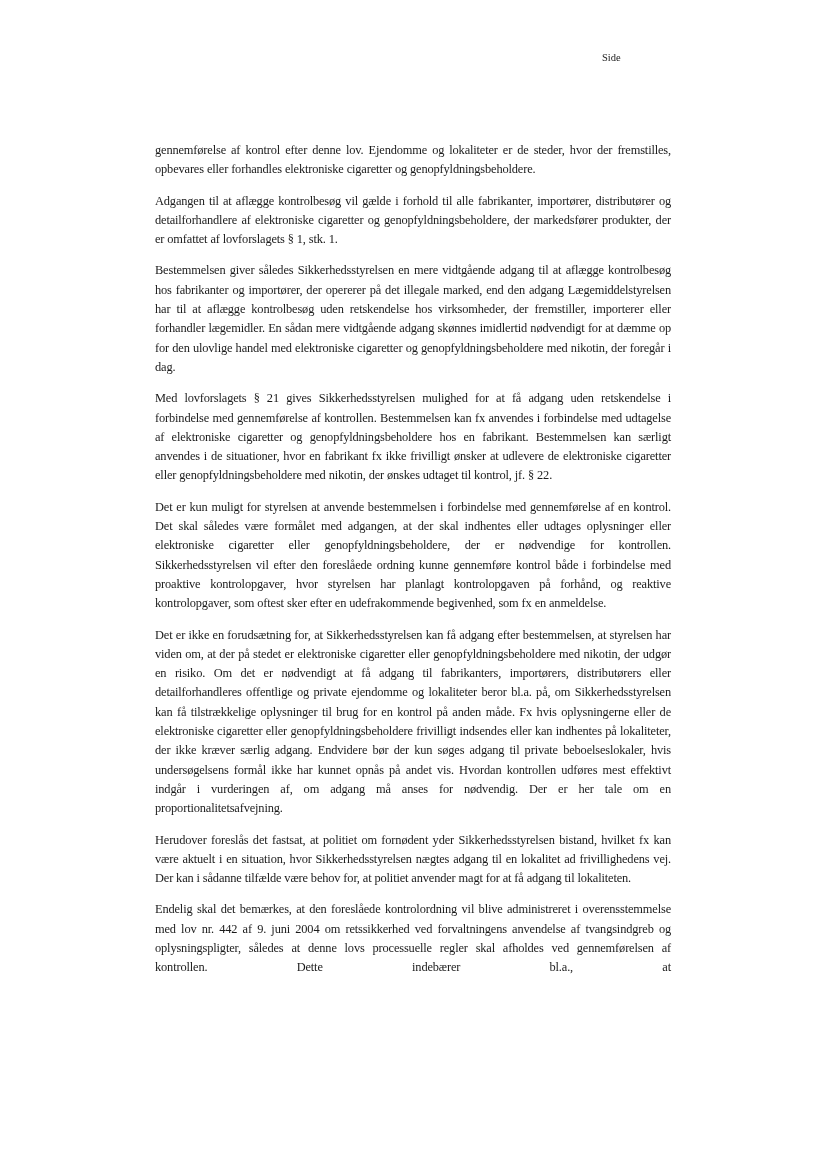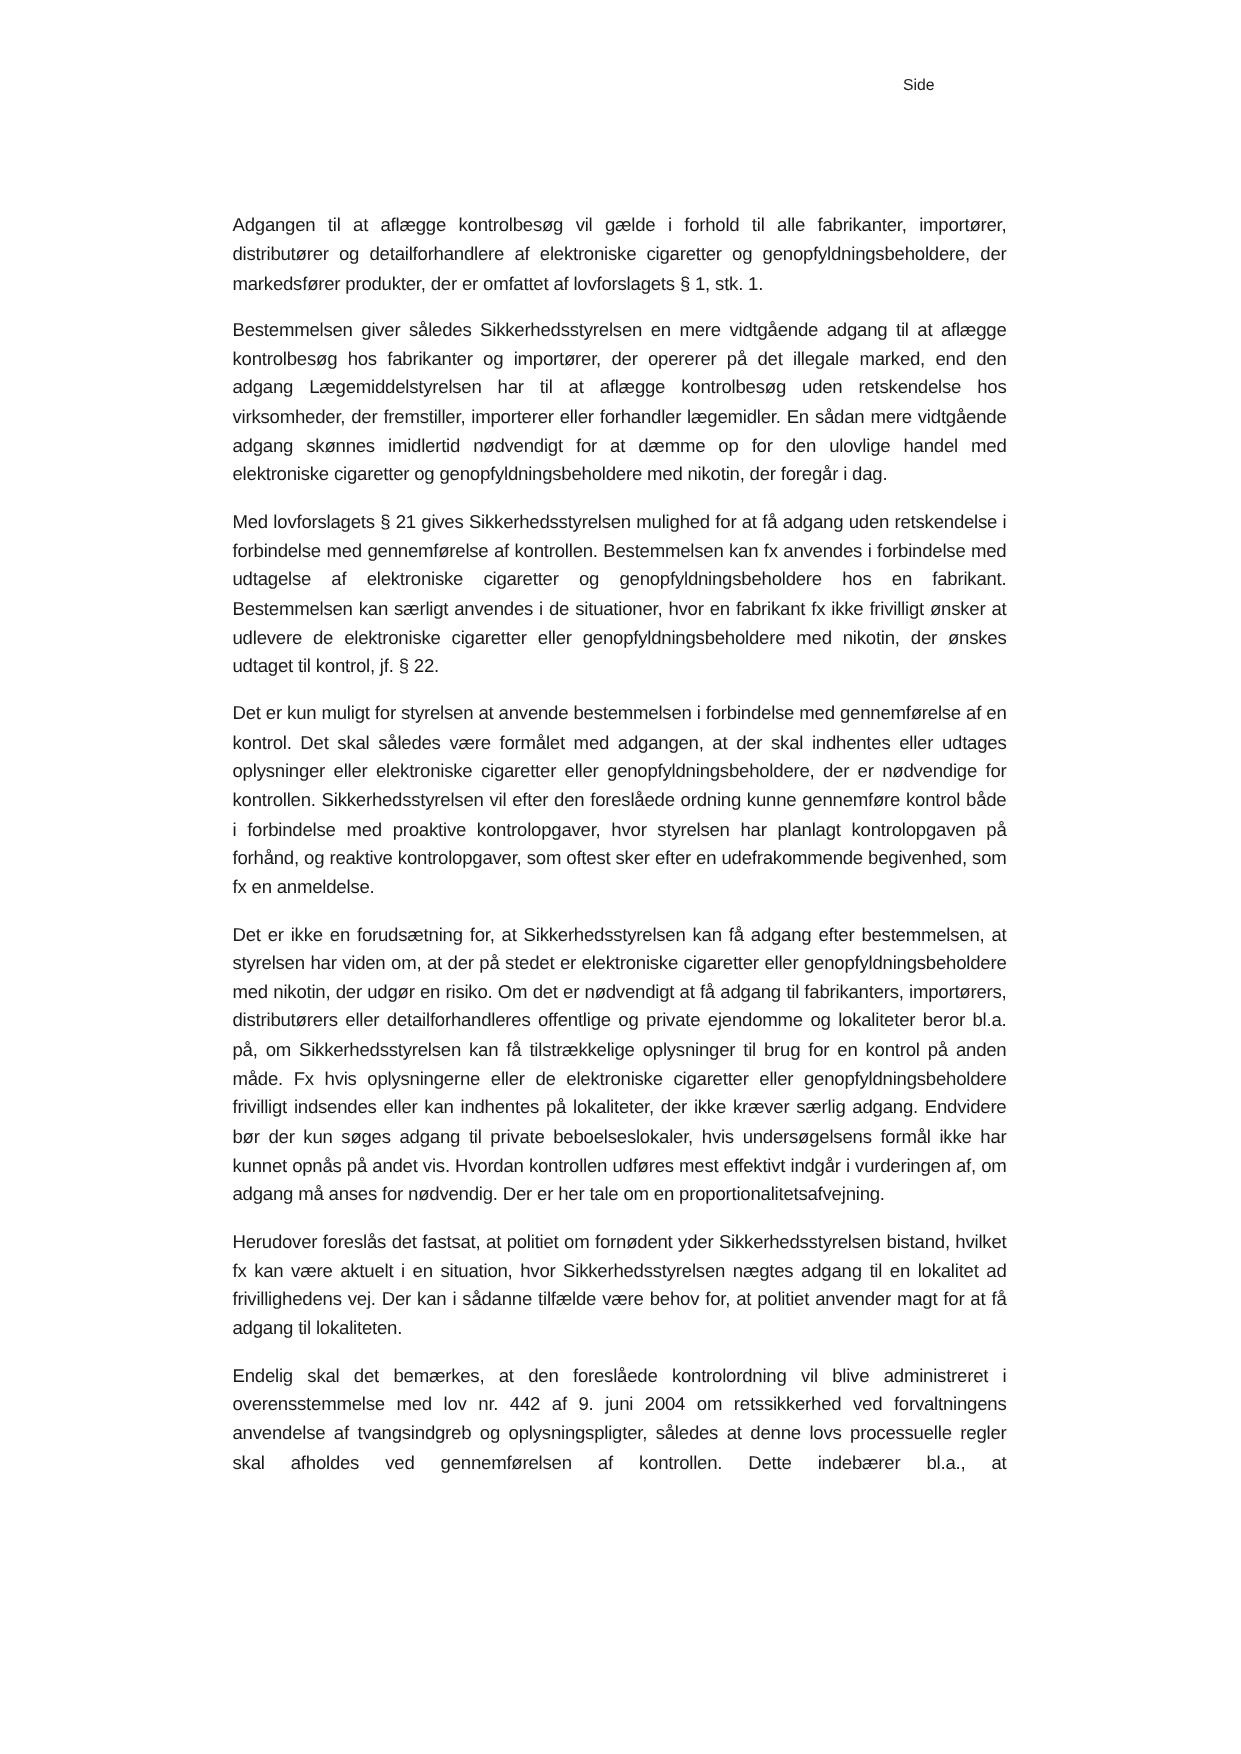--- a/index.html
+++ b/index.html
@@ -6,21 +6,21 @@
     margin: 0;
     padding: 0;
     background: #ffffff;
   }
   .page {
     position: relative;
     width: 827px;
     height: 1169px;
     background: #ffffff;
     overflow: hidden;
-    font-family: Liberation Sans, sans-serif;
+    font-family: Liberation Serif, serif;
     color: #1a1a1a;
   }
   .page-header {
     position: absolute;
     left: 602px;
     top: 51px;
     font-size: 10.5px;
     line-height: 13px;
     color: #1a1a1a;
   }
@@ -44,20 +44,21 @@
   }
 </style>
 </head>
 <body>
 
 <div class="page">
 
   <div class="page-header">Side</div>
 
   <div class="doc-body">
+    <p class="para">gennemførelse af kontrol efter denne lov. Ejendomme og lokaliteter er de steder, hvor der fremstilles, opbevares eller forhandles elektroniske cigaretter og genopfyldningsbeholdere.</p>
     <p class="para">Adgangen til at aflægge kontrolbesøg vil gælde i forhold til alle fabrikanter, importører, distributører og detailforhandlere af elektroniske cigaretter og genopfyldningsbeholdere, der markedsfører produkter, der er omfattet af lovforslagets § 1, stk. 1.</p>
     <p class="para">Bestemmelsen giver således Sikkerhedsstyrelsen en mere vidtgående adgang til at aflægge kontrolbesøg hos fabrikanter og importører, der opererer på det illegale marked, end den adgang Lægemiddelstyrelsen har til at aflægge kontrolbesøg uden retskendelse hos virksomheder, der fremstiller, importerer eller forhandler lægemidler. En sådan mere vidtgående adgang skønnes imidlertid nødvendigt for at dæmme op for den ulovlige handel med elektroniske cigaretter og genopfyldningsbeholdere med nikotin, der foregår i dag.</p>
     <p class="para">Med lovforslagets § 21 gives Sikkerhedsstyrelsen mulighed for at få adgang uden retskendelse i forbindelse med gennemførelse af kontrollen. Bestemmelsen kan fx anvendes i forbindelse med udtagelse af elektroniske cigaretter og genopfyldningsbeholdere hos en fabrikant. Bestemmelsen kan særligt anvendes i de situationer, hvor en fabrikant fx ikke frivilligt ønsker at udlevere de elektroniske cigaretter eller genopfyldningsbeholdere med nikotin, der ønskes udtaget til kontrol, jf. § 22.</p>
     <p class="para">Det er kun muligt for styrelsen at anvende bestemmelsen i forbindelse med gennemførelse af en kontrol. Det skal således være formålet med adgangen, at der skal indhentes eller udtages oplysninger eller elektroniske cigaretter eller genopfyldningsbeholdere, der er nødvendige for kontrollen. Sikkerhedsstyrelsen vil efter den foreslåede ordning kunne gennemføre kontrol både i forbindelse med proaktive kontrolopgaver, hvor styrelsen har planlagt kontrolopgaven på forhånd, og reaktive kontrolopgaver, som oftest sker efter en udefrakommende begivenhed, som fx en anmeldelse.</p>
     <p class="para">Det er ikke en forudsætning for, at Sikkerhedsstyrelsen kan få adgang efter bestemmelsen, at styrelsen har viden om, at der på stedet er elektroniske cigaretter eller genopfyldningsbeholdere med nikotin, der udgør en risiko. Om det er nødvendigt at få adgang til fabrikanters, importørers, distributørers eller detailforhandleres offentlige og private ejendomme og lokaliteter beror bl.a. på, om Sikkerhedsstyrelsen kan få tilstrækkelige oplysninger til brug for en kontrol på anden måde. Fx hvis oplysningerne eller de elektroniske cigaretter eller genopfyldningsbeholdere frivilligt indsendes eller kan indhentes på lokaliteter, der ikke kræver særlig adgang. Endvidere bør der kun søges adgang til private beboelseslokaler, hvis undersøgelsens formål ikke har kunnet opnås på andet vis. Hvordan kontrollen udføres mest effektivt indgår i vurderingen af, om adgang må anses for nødvendig. Der er her tale om en proportionalitetsafvejning.</p>
     <p class="para">Herudover foreslås det fastsat, at politiet om fornødent yder Sikkerhedsstyrelsen bistand, hvilket fx kan være aktuelt i en situation, hvor Sikkerhedsstyrelsen nægtes adgang til en lokalitet ad frivillighedens vej. Der kan i sådanne tilfælde være behov for, at politiet anvender magt for at få adgang til lokaliteten.</p>
     <p class="para justify-last">Endelig skal det bemærkes, at den foreslåede kontrolordning vil blive administreret i overensstemmelse med lov nr. 442 af 9. juni 2004 om retssikkerhed ved forvaltningens anvendelse af tvangsindgreb og oplysningspligter, således at denne lovs processuelle regler skal afholdes ved gennemførelsen af kontrollen. Dette indebærer bl.a., at</p>
   </div>
 
 </div>

